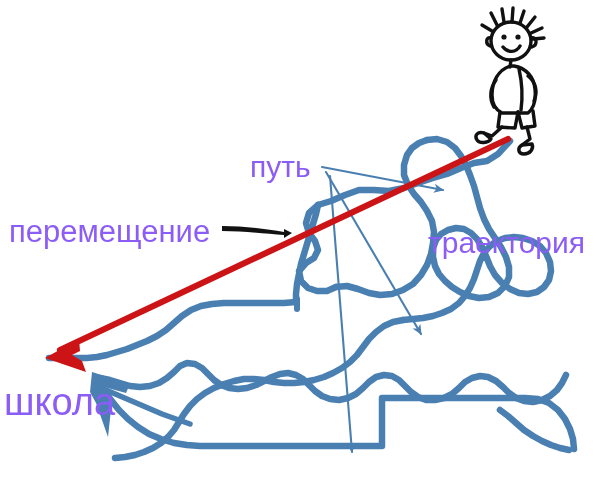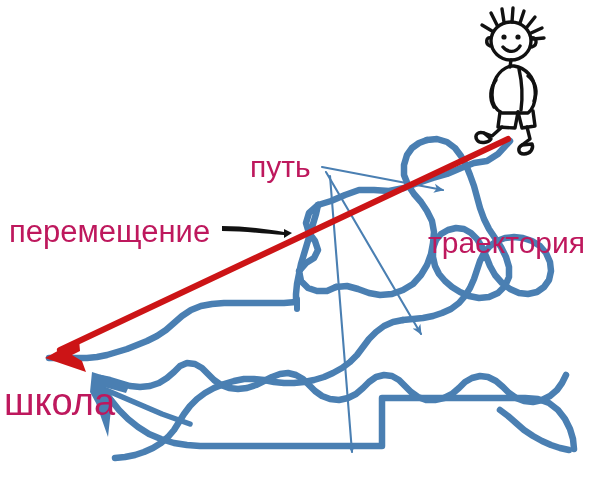--- a/index.html
+++ b/index.html
@@ -19,21 +19,21 @@
   }
   #canvas {
     position: absolute;
     left: 0;
     top: 0;
     width: 600px;
     height: 480px;
   }
   .label {
     position: absolute;
-    color: #be185d;
+    color: #8b5cf6;
     white-space: nowrap;
     font-weight: 400;
     line-height: 1;
   }
   #label-peremeshchenie {
     left: 9px;
     top: 216px;
     font-size: 31px;
   }
   #label-put {

